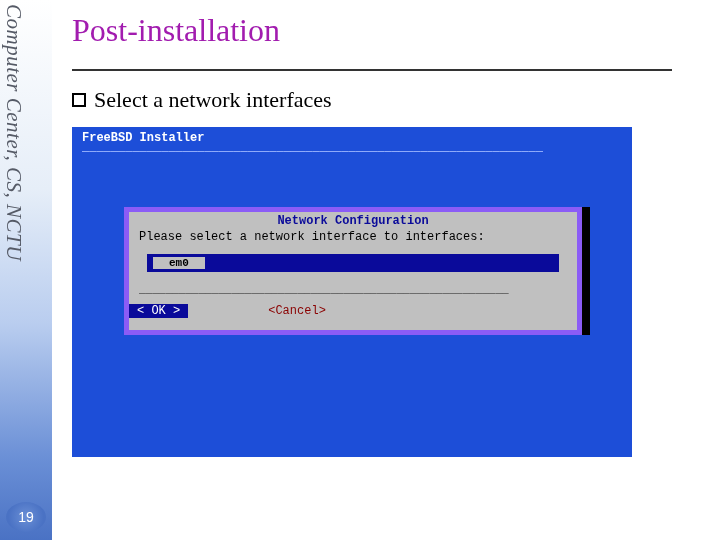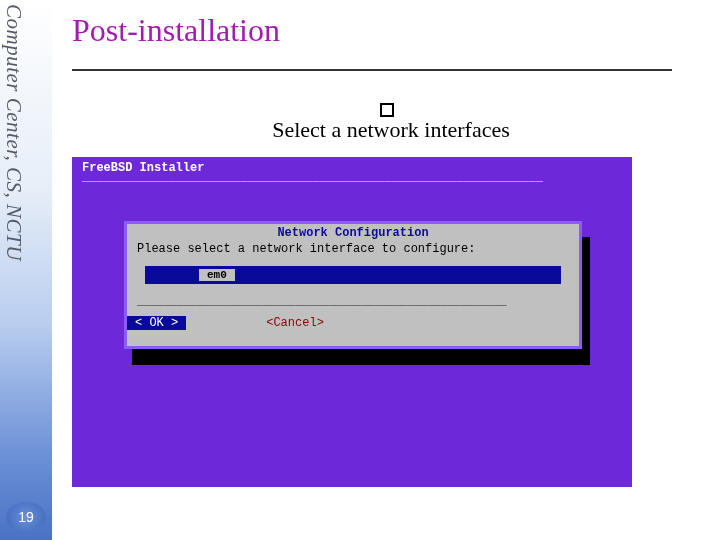--- a/index.html
+++ b/index.html
@@ -54,38 +54,37 @@
     margin-top: 12px;
     font-family: "Times New Roman", serif;
   }
   .rule {
     height: 2px;
     background: #333;
     margin-top: 20px;
     width: 600px;
   }
   .bullet-row {
-    margin-top: 32px;
+    margin-top: 16px;
     font-size: 22px;
     color: #000;
     display: flex;
     align-items: center;
-    flex-direction: column;
   }
   .bullet-box {
     width: 14px; height: 14px;
     border: 2px solid #000;
     margin-right: 8px;
     display: inline-block;
   }
   .screenshot {
     margin-top: 14px;
     width: 560px;
     height: 330px;
-    background: #6d28d9;
+    background: #1d4ed8;
     position: relative;
     font-family: "Courier New", monospace;
     color: #fff;
     font-size: 12px;
   }
   .scr-title {
     position: absolute;
     top: 4px; left: 10px;
     color: #fff;
     font-weight: bold;
@@ -99,25 +98,25 @@
     white-space: nowrap;
   }
   .dialog-shadow {
     position: absolute;
     left: 60px; top: 80px;
     width: 458px; height: 128px;
     background: #000;
   }
   .dialog {
     position: absolute;
-    left: 52px; top: 64px;
+    left: 52px; top: 80px;
     width: 458px; height: 128px;
     background: #c0c0c0;
     color: #000;
-    border: 3px solid #8b5cf6;
+    border: 5px solid #8b5cf6;
   }
   .dialog-title {
     text-align: center;
     color: #0a0a9a;
     font-weight: bold;
     margin-top: 2px;
   }
   .dialog-prompt {
     margin: 2px 10px 0 10px;
   }
@@ -127,24 +126,23 @@
     background: #0a0a9a;
     color: #fff;
     display: flex;
     align-items: center;
     padding: 0 6px;
     font-size: 11px;
   }
   .if-name {
     background: #c0c0c0;
     color: #000;
-    padding: 0 8px;
+    padding: 0 16px;
     margin-right: 6px;
     font-weight: bold;
-    margin-left: 48px;
   }
   .dialog-sep {
     margin: 16px 10px 0 10px;
     color: #555;
     overflow: hidden;
     white-space: nowrap;
     font-size: 11px;
   }
   .dialog-buttons {
     display: flex;
@@ -179,21 +177,21 @@
     <span>Select a network interfaces</span>
   </div>
 
   <div class="screenshot">
     <div class="scr-title">FreeBSD Installer</div>
     <div class="scr-dashes">────────────────────────────────────────────────────────────────</div>
 
     <div class="dialog-shadow"></div>
     <div class="dialog">
       <div class="dialog-title">Network Configuration</div>
-      <div class="dialog-prompt">Please select a network interface to configure:</div>
+      <div class="dialog-prompt">Please select a network interface to interfaces:</div>
 
       <div class="if-row">
         <span class="if-name">em0</span>
       </div>
 
       <div class="dialog-sep">────────────────────────────────────────────────────────</div>
 
       <div class="dialog-buttons">
         <span class="btn-ok">&lt;  OK  &gt;</span>
         <span class="btn-cancel">&lt;Cancel&gt;</span>

